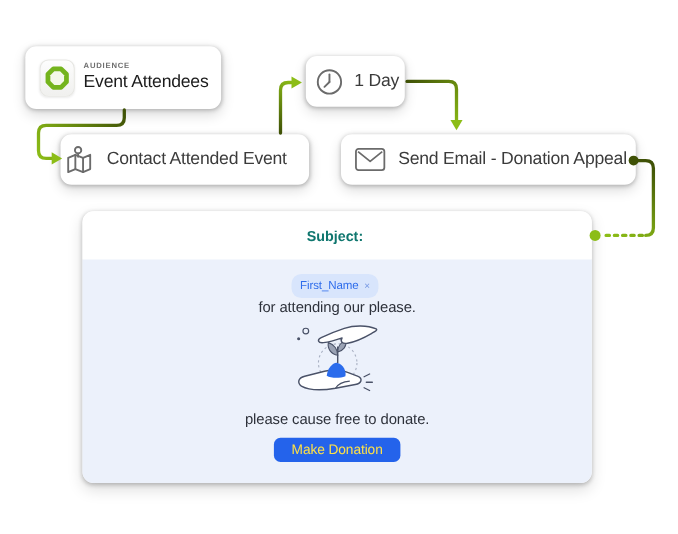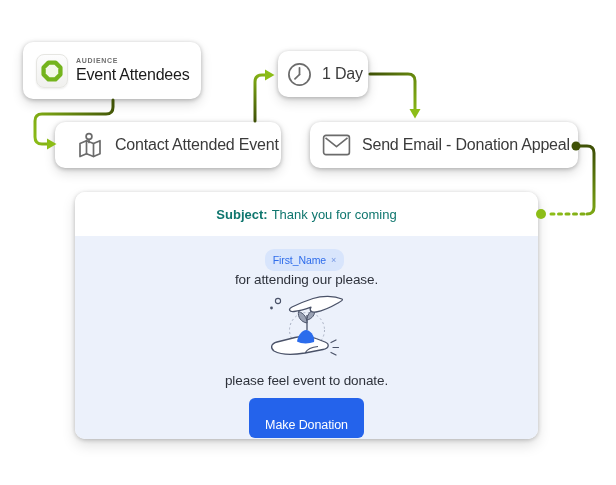--- a/index.html
+++ b/index.html
@@ -18,21 +18,21 @@
   .icon-tile{
     width:30px;height:32px;border-radius:8px;flex:0 0 auto;
     background:linear-gradient(#fdfdfd,#f0f0ee);border:1px solid #e6e6e2;
     display:flex;align-items:center;justify-content:center;
     box-shadow:0 1px 2px rgba(0,0,0,0.08);
   }
   .aud-text{margin-left:8px;display:flex;flex-direction:column;}
   .aud-cat{font-size:7px;font-weight:700;color:#6e6e6e;letter-spacing:0.7px;}
   .aud-title{font-size:16px;color:#1b1b1b;margin-top:2px;letter-spacing:-0.2px;white-space:nowrap;}
   
-  #card-contact{left:55px;top:122px;width:226px;height:46px;padding-left:22px;}
+  #card-contact{left:55px;top:122px;width:226px;height:46px;padding-left:4px;}
   #card-delay{left:278px;top:51px;width:90px;height:46px;padding-left:8px;}
   #card-email{left:310px;top:122px;width:268px;height:46px;padding-left:12px;}
   .step-icon{flex:0 0 auto;display:flex;align-items:center;justify-content:center;}
   #card-contact .card-label{margin-left:12px;}
   #card-delay .card-label{margin-left:9px;}
   #card-email .card-label{margin-left:11px;}
   
   #preview{
     position:absolute;left:75px;top:192px;width:463px;height:247px;
     background:#fff;border-radius:10px;
@@ -50,23 +50,23 @@
   }
   .body-line1{margin-top:13px;display:flex;align-items:flex-start;justify-content:center;}
   .merge-tag{
     display:inline-flex;align-items:center;background:#d8e5fc;border-radius:9px;
     padding:2px 8px;font-size:10.5px;color:#2f6deb;margin-right:4px;cursor:default;
   }
   .merge-tag .x{margin-left:5px;font-size:9px;color:#7597e3;}
   .illus-wrap{margin-top:5px;height:76px;display:flex;justify-content:center;}
   .cta-lines{margin-top:2px;}
   #donate-btn{
-    display:inline-block;margin-top:8px;background:#2463eb;color:#ffffff;
+    display:inline-block;margin-top:8px;background:#2463eb;color:#fde047;
     font-size:12.5px;font-weight:500;border:none;border-radius:6px;
-    padding:20px 16px;height:22px;line-height:14px;cursor:pointer;
+    padding:4px 16px;height:22px;line-height:14px;cursor:pointer;
     font-family:inherit;letter-spacing:-0.1px;
   }
   svg{display:block;}
   #connectors{position:absolute;left:0;top:0;pointer-events:none;z-index:6;}
 </style>
 </head>
 <body>
 
 <div id="canvas">
 
@@ -112,21 +112,20 @@
         <rect x="1.5" y="1.5" width="27" height="20" rx="2.5"></rect>
         <path d="M3.5,4 L15,13.3 L26.5,4"></path>
       </svg>
     </span>
     <span class="card-label">Send Email - Donation Appeal</span>
   </div>
 
   <div id="preview">
     <div id="preview-header">
       <span class="subj-label">Subject:</span>
-      <span>Thank you for coming</span>
     </div>
     <div id="preview-body">
       <div class="body-line1">
         <span class="merge-tag">
           <span>First_Name</span>
           <span class="x">×</span>
         </span>
       </div>
       <div>for attending our please.</div>
 
@@ -140,21 +139,21 @@
           <path d="M41,29 C35,28 31.5,23 32.5,17.5 C38,19 41,24 41,29 Z" fill="#9aa2b4" stroke="#4a5268" stroke-width="1"></path>
           <path d="M41,26 C46,25 49.5,20.5 48.5,15.5 C43.5,17 41,21.5 41,26 Z" fill="#9aa2b4" stroke="#4a5268" stroke-width="1"></path>
           <path d="M76,5 C68,1.5 56,1.5 47,4.5 C40,6.8 32,10 26,13 C22,15 23,18 28,17.5 C34,17 40,15 45,13.2 C43,16.3 45,18.8 50,18 C58,16.6 66,12.5 72,9 C75,7.3 77.5,6 76,5 Z" fill="#fff" stroke="#4a5268" stroke-width="1.3" stroke-linejoin="round"></path>
           <circle cx="12" cy="7" r="2.6" fill="none" stroke="#4a5268" stroke-width="1.1"></circle>
           <circle cx="5.5" cy="14" r="1.4" fill="#4a5268"></circle>
           <path d="M65,48.5 L70,46 M67,53.5 L72.5,53.5 M65,58.5 L70,61" stroke="#4a5268" stroke-width="1.2" stroke-linecap="round" fill="none"></path>
         </svg>
       </div>
 
       <div class="cta-lines">
-        <div>please feel event to donate.</div>
+        <div>please cause free to donate.</div>
       </div>
       <button id="donate-btn">Make Donation</button>
     </div>
   </div>
 
   <svg id="connectors" width="616" height="485" viewBox="0 0 616 485">
     <defs>
       <linearGradient id="g1" gradientUnits="userSpaceOnUse" x1="113" y1="100" x2="35" y2="144">
         <stop offset="0" stop-color="#3f5106"></stop>
         <stop offset="1" stop-color="#8cbd17"></stop>

